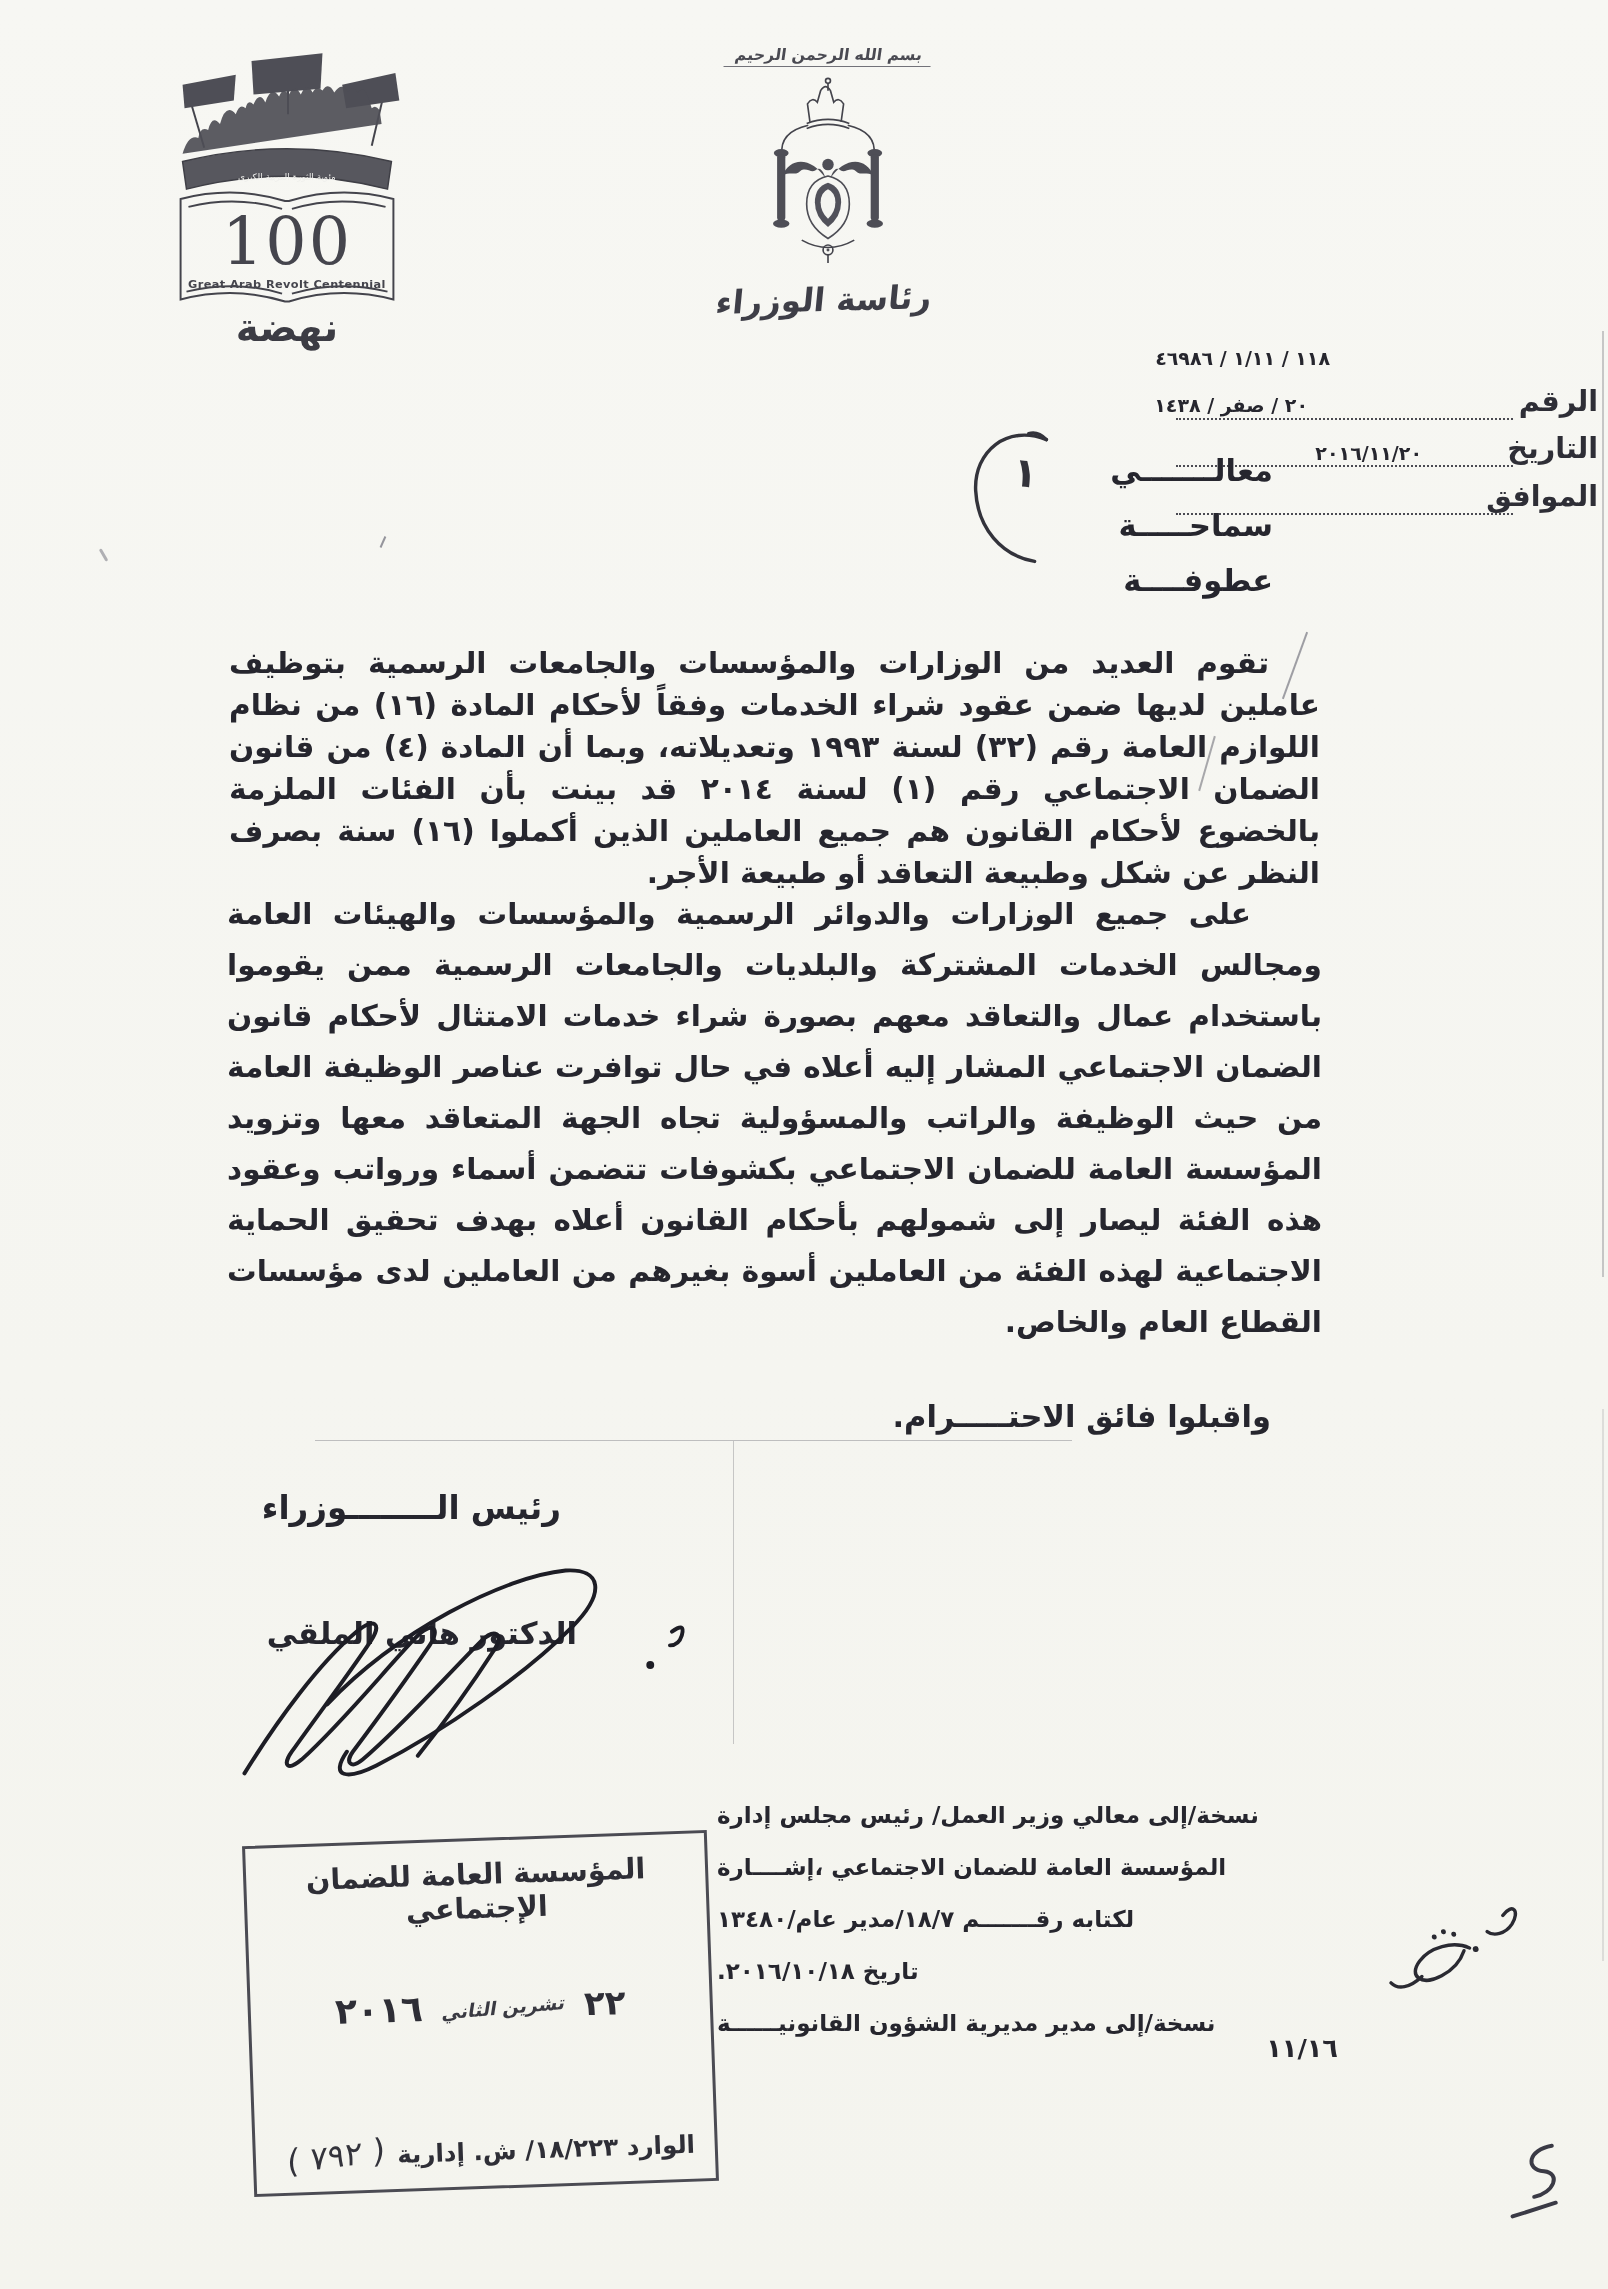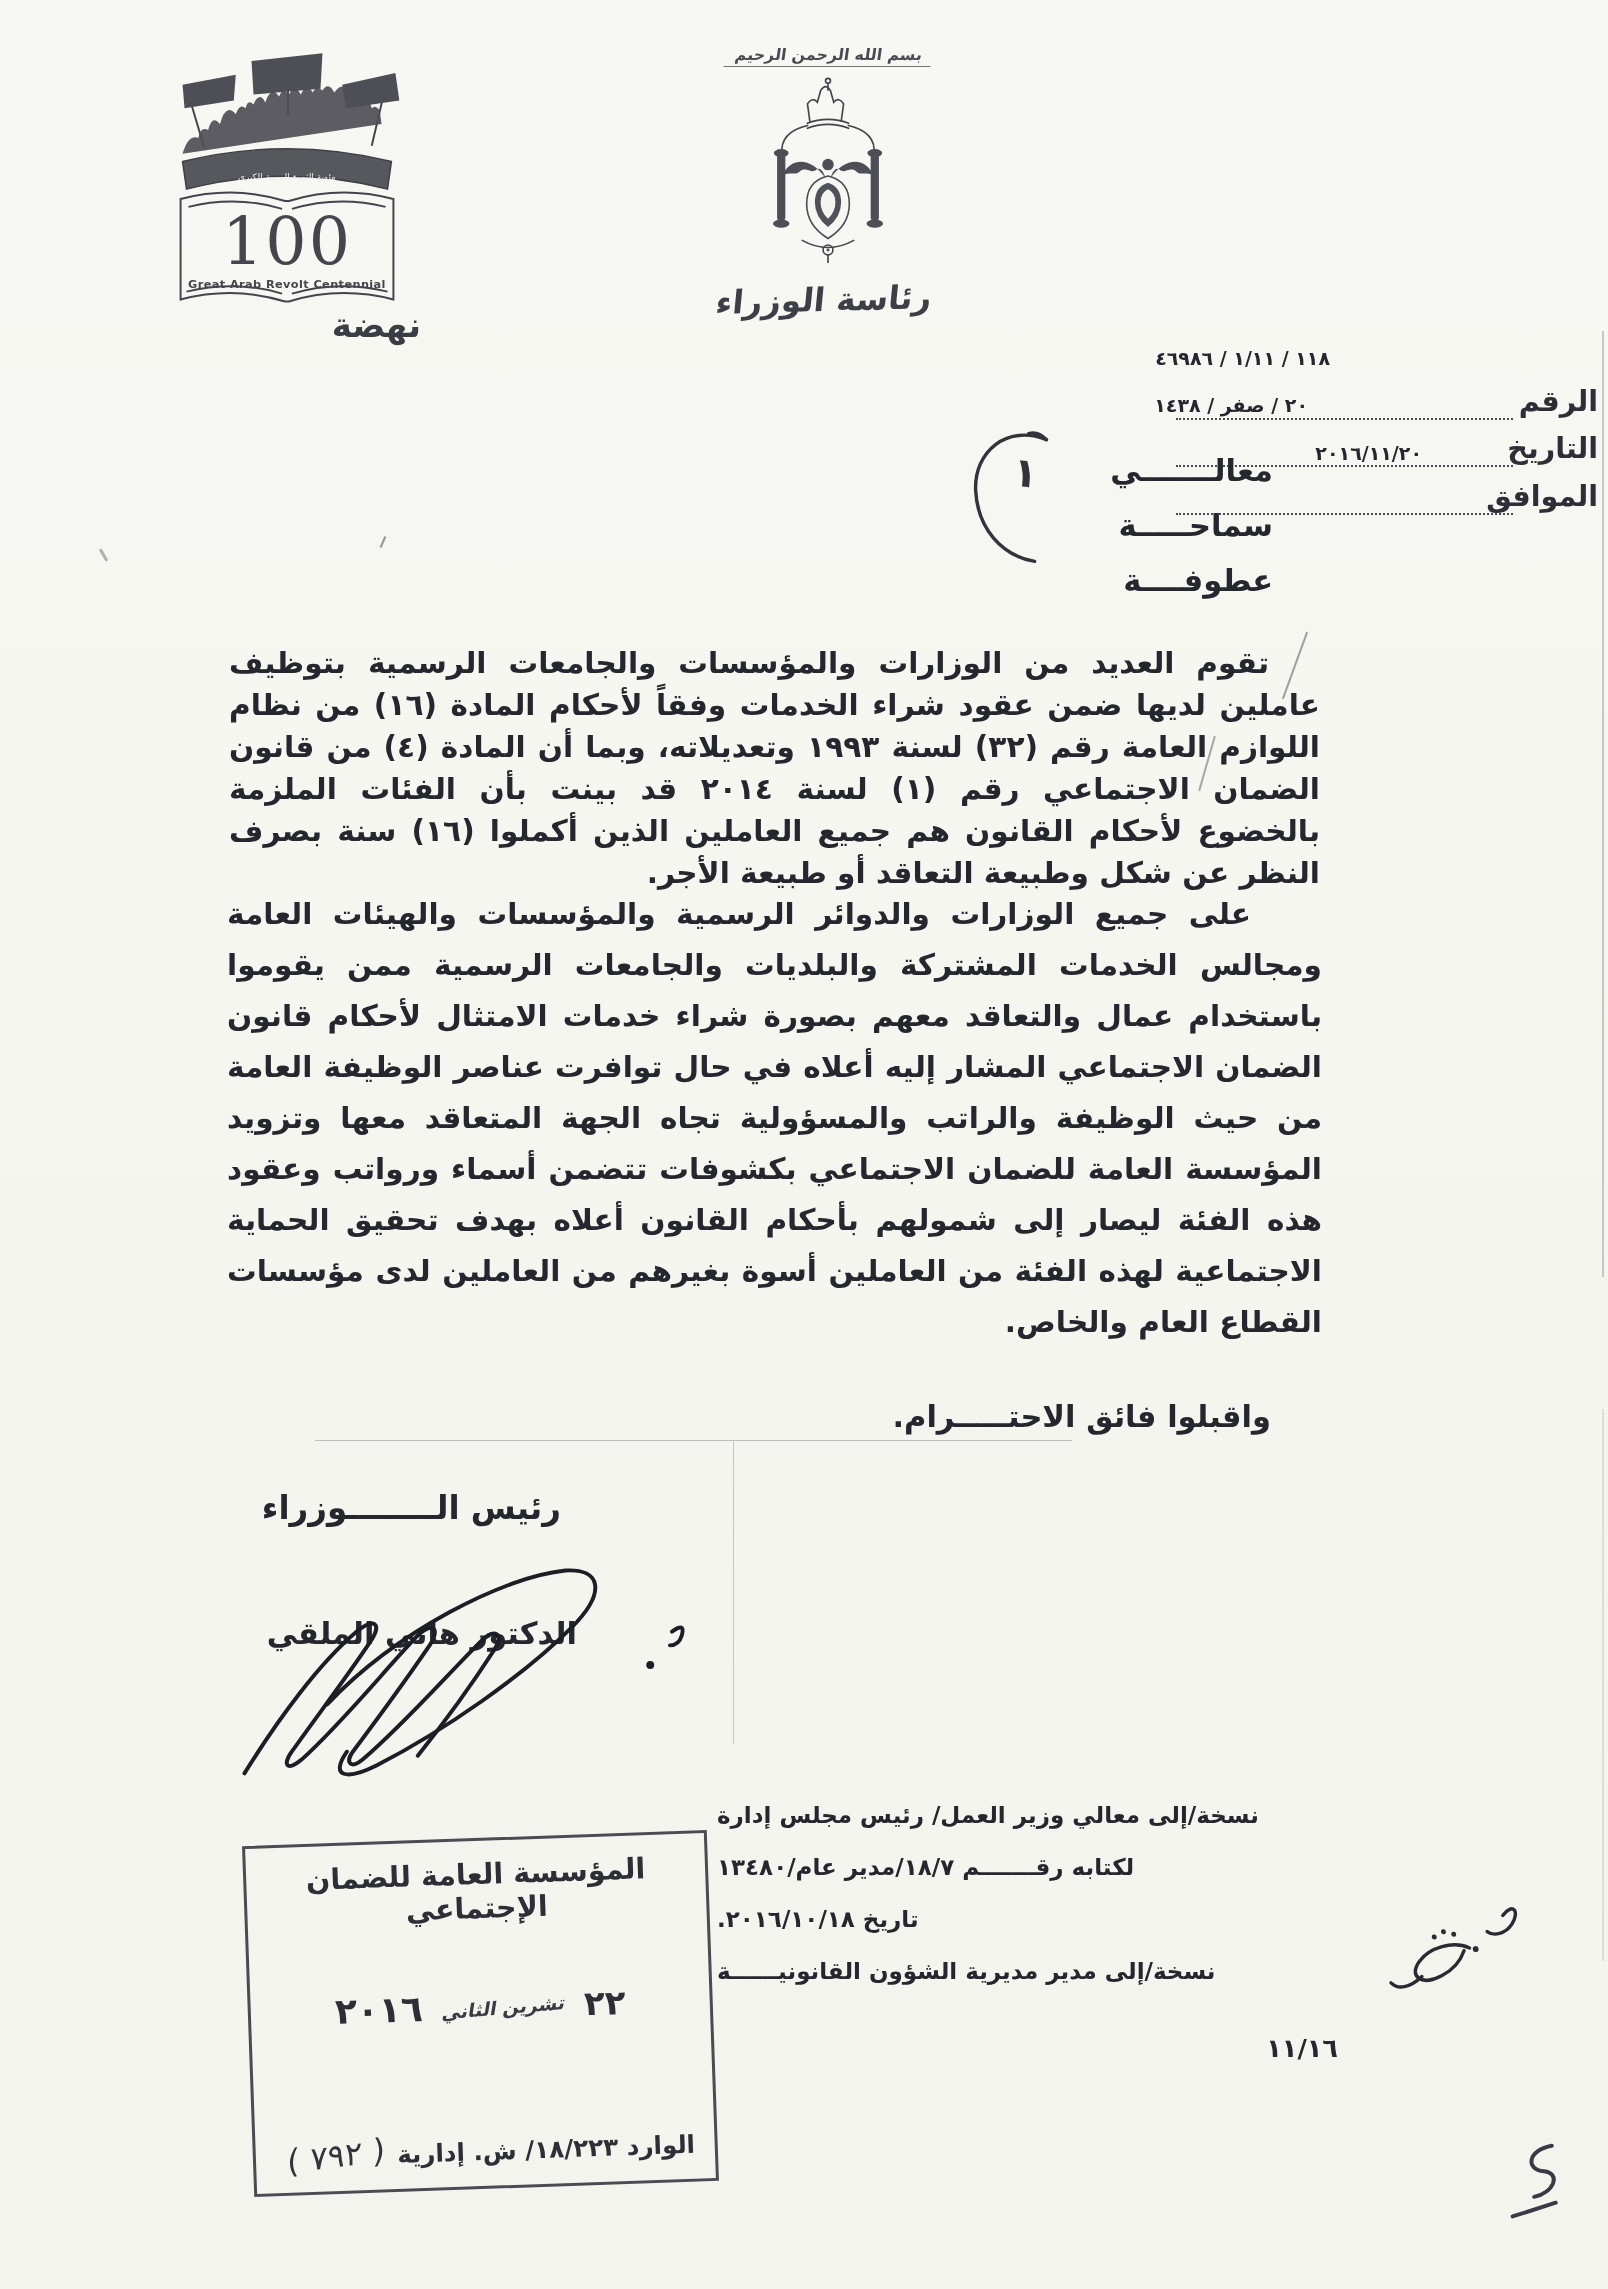--- a/index.html
+++ b/index.html
@@ -9,22 +9,22 @@
     font-family:"DejaVu Sans",sans-serif;color:#2a2a32;direction:rtl;overflow:hidden;
   }
   .abs{position:absolute;}
   
   .logo{left:153px;top:51px;width:268px;height:307px;}
   .logo svg{position:absolute;left:0;top:0;}
   .logo-100{position:absolute;left:0;right:0;top:154px;height:73px;text-align:center;
     font-family:"DejaVu Serif",serif;font-size:65px;color:#45454d;letter-spacing:2px;line-height:73px;}
   .logo-cap{position:absolute;left:0;right:0;top:227px;text-align:center;
     font-size:11.3px;font-weight:bold;color:#45454d;letter-spacing:0.4px;direction:ltr;}
-  .logo-nahda{position:absolute;left:0;right:0;top:254px;text-align:right;
-    font-size:34px;font-weight:bold;color:#3c3c44;}
+  .logo-nahda{position:absolute;left:0;right:0;top:254px;text-align:center;
+    font-size:39px;font-weight:bold;color:#3c3c44;}
   
   .emblem{left:680px;top:45px;width:296px;height:305px;text-align:center;}
   .bismillah{display:inline-block;font-size:15.8px;font-weight:bold;color:#4a4a52;
     transform:skewX(-8deg);border-bottom:1.5px solid rgba(70,70,80,.75);padding:0 9.9px 2px 9.9px;}
   .emblem svg{display:block;margin:3.9px auto 0 auto;}
   .ministry{position:absolute;left:29.6px;right:39px;top:236px;font-size:32.5px;font-weight:bold;
     color:#3e3e47;transform:skewX(-7deg) rotate(-1.5deg);letter-spacing:-1px;}
   
   .refblock{left:936px;top:347px;width:668px;height:197px;}
   .ref-row{position:absolute;left:0;width:100%;height:77px;}
@@ -205,20 +205,21 @@
       <span class="stamp-year">٢٠١٦</span>
     </div>
     <div class="stamp-received">
       <span>الوارد ١٨/٢٢٣/ ش. إدارية</span>
       <span class="hand-no">( ٧٩٢ )</span>
     </div>
   </div>
 
   <div class="abs copies">
     <div class="c-line">نسخة/إلى معالي وزير العمل/ رئيس مجلس إدارة</div>
+    <div class="c-line">المؤسسة العامة للضمان الاجتماعي ،إشــــارة</div>
     <div class="c-line">لكتابه رقـــــــم ١٨/٧/مدير عام/١٣٤٨٠</div>
     <div class="c-line">تاريخ ٢٠١٦/١٠/١٨.</div>
     <div class="c-line">نسخة/إلى مدير مديرية الشؤون القانونيــــــة</div>
     <div class="copies-foot">١١/١٦</div>
   </div>
 
   <svg class="abs initials-svg" width="187" height="148" viewBox="0 0 190 150">
     <g fill="none" stroke="#2a2a32" stroke-width="3.5" stroke-linecap="round">
       <path d="M150,36 C162,24 168,34 158,46 C150,55 138,56 132,50"></path>
       <path d="M112,64 C96,54 72,58 60,70 C46,84 58,96 80,88 C94,83 102,74 106,66"></path>

